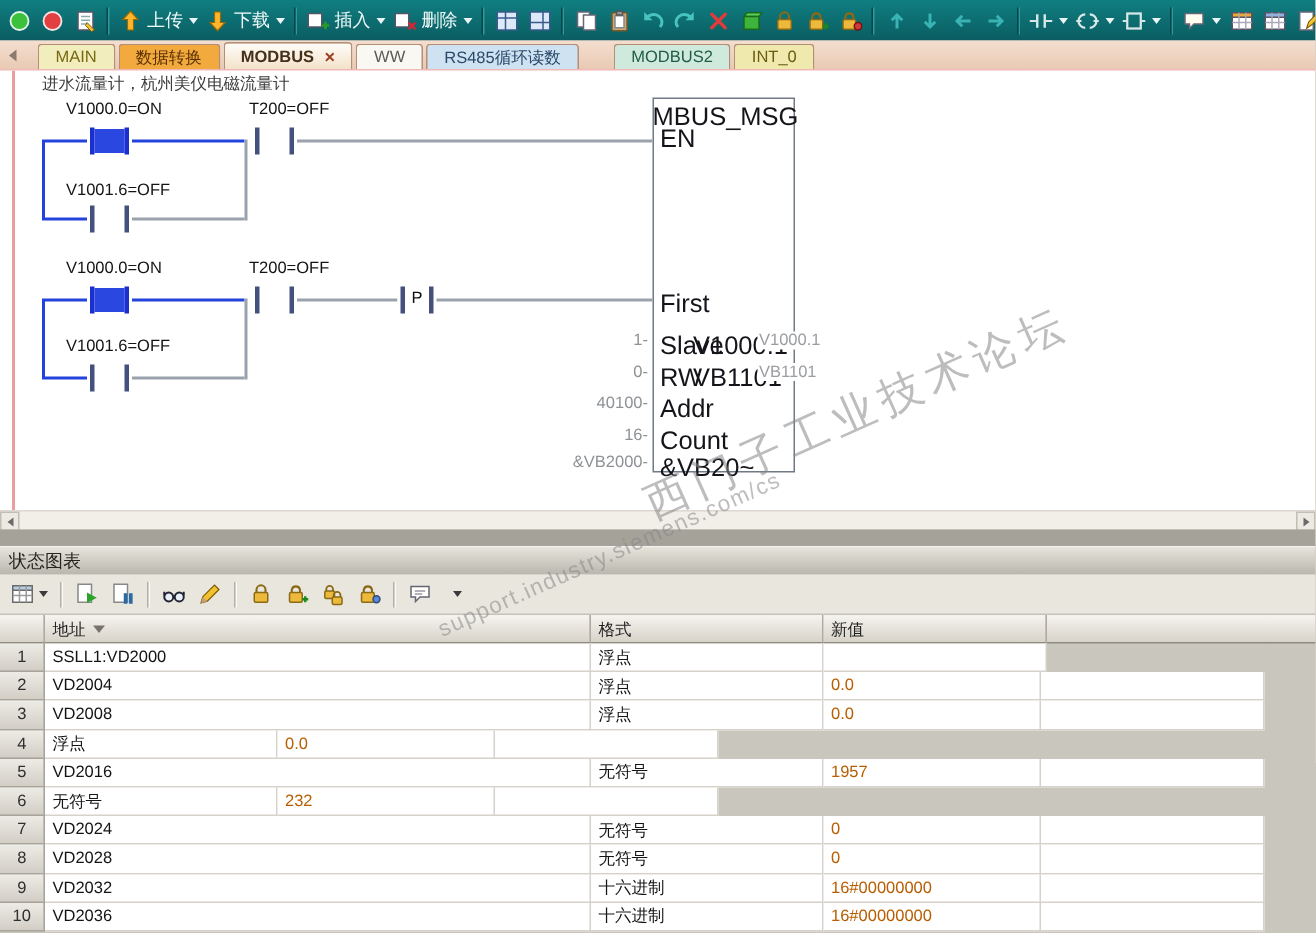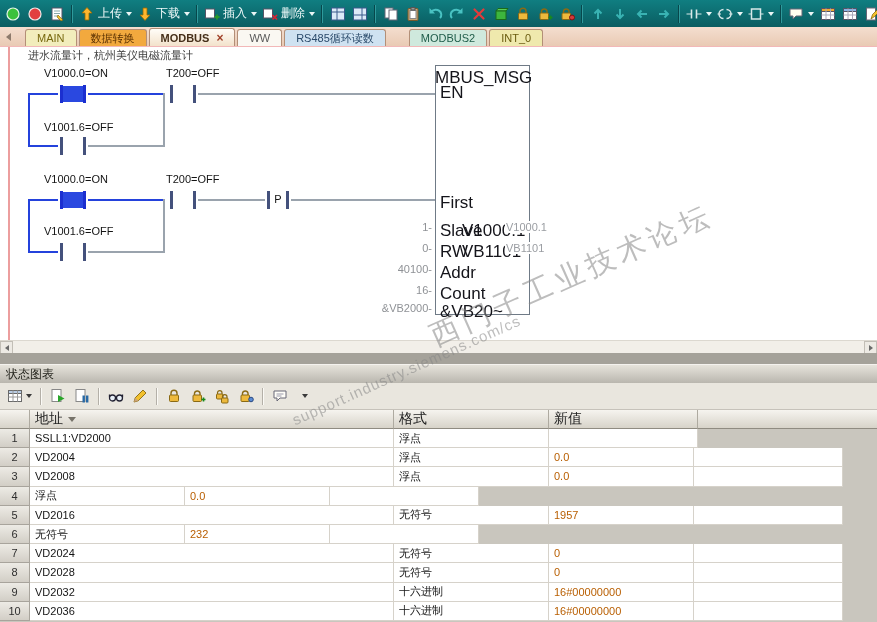--- a/index.html
+++ b/index.html
@@ -59,21 +59,21 @@
 
   
   .paneltitle{position:absolute;left:0;top:364px;width:877px;height:19px;background:linear-gradient(180deg,#e6e3db,#b9b6ae);border-top:1px solid #f4f2ee;display:flex;align-items:center;padding-left:6px;font-size:12px;color:#26261f;}
   .ptoolbar{position:absolute;left:0;top:383px;width:877px;height:27px;background:#e9e6de;border-bottom:1px solid #c6c2ba;display:flex;align-items:center;padding:0 4px;gap:2px;}
   .pbtn{height:21px;min-width:22px;display:flex;align-items:center;justify-content:center;gap:2px;padding:0 2px;border:1px solid transparent;border-radius:2px;}
   .psep{width:2px;height:17px;border-left:1px solid #b4b0a8;border-right:1px solid #fbfaf6;margin:0 3px;}
 
   
   .stable{position:absolute;left:0;top:410px;width:877px;height:212px;background:#c9c6be;}
   .thead{display:flex;height:19px;}
-  .th{background:linear-gradient(180deg,#f6f4ef,#d7d3c9);border-right:1px solid #aeaaa0;border-bottom:1px solid #8f8b81;font-size:14px;color:#1f1f1f;display:flex;align-items:center;padding:0 5px;flex:0 0 auto;}
+  .th{background:linear-gradient(180deg,#f6f4ef,#d7d3c9);border-right:1px solid #aeaaa0;border-bottom:1px solid #8f8b81;font-size:11px;color:#1f1f1f;display:flex;align-items:center;padding:0 5px;flex:0 0 auto;}
   .col-num{width:30px;}
   .col-addr{width:364px;}
   .col-fmt{width:155px;}
   .col-val{width:145px;}
   .col-new{width:149px;}
   .col-fill{flex:1 1 auto;border-right:none;}
   .sorttri{width:0;height:0;border-left:4px solid transparent;border-right:4px solid transparent;border-top:5px solid #77736a;margin-left:5px;}
   .trow{display:flex;height:19.2px;}
   .td{background:#fff;border-right:1px solid #d6d2ca;border-bottom:1px solid #d6d2ca;font-size:11px;color:#141414;display:flex;align-items:center;padding:0 5px;flex:0 0 auto;overflow:hidden;white-space:nowrap;}
   .td.num{background:linear-gradient(180deg,#edebe5,#d2cec6);justify-content:center;color:#2e2e2e;border-right:1px solid #a8a49c;border-bottom:1px solid #a8a49c;}

